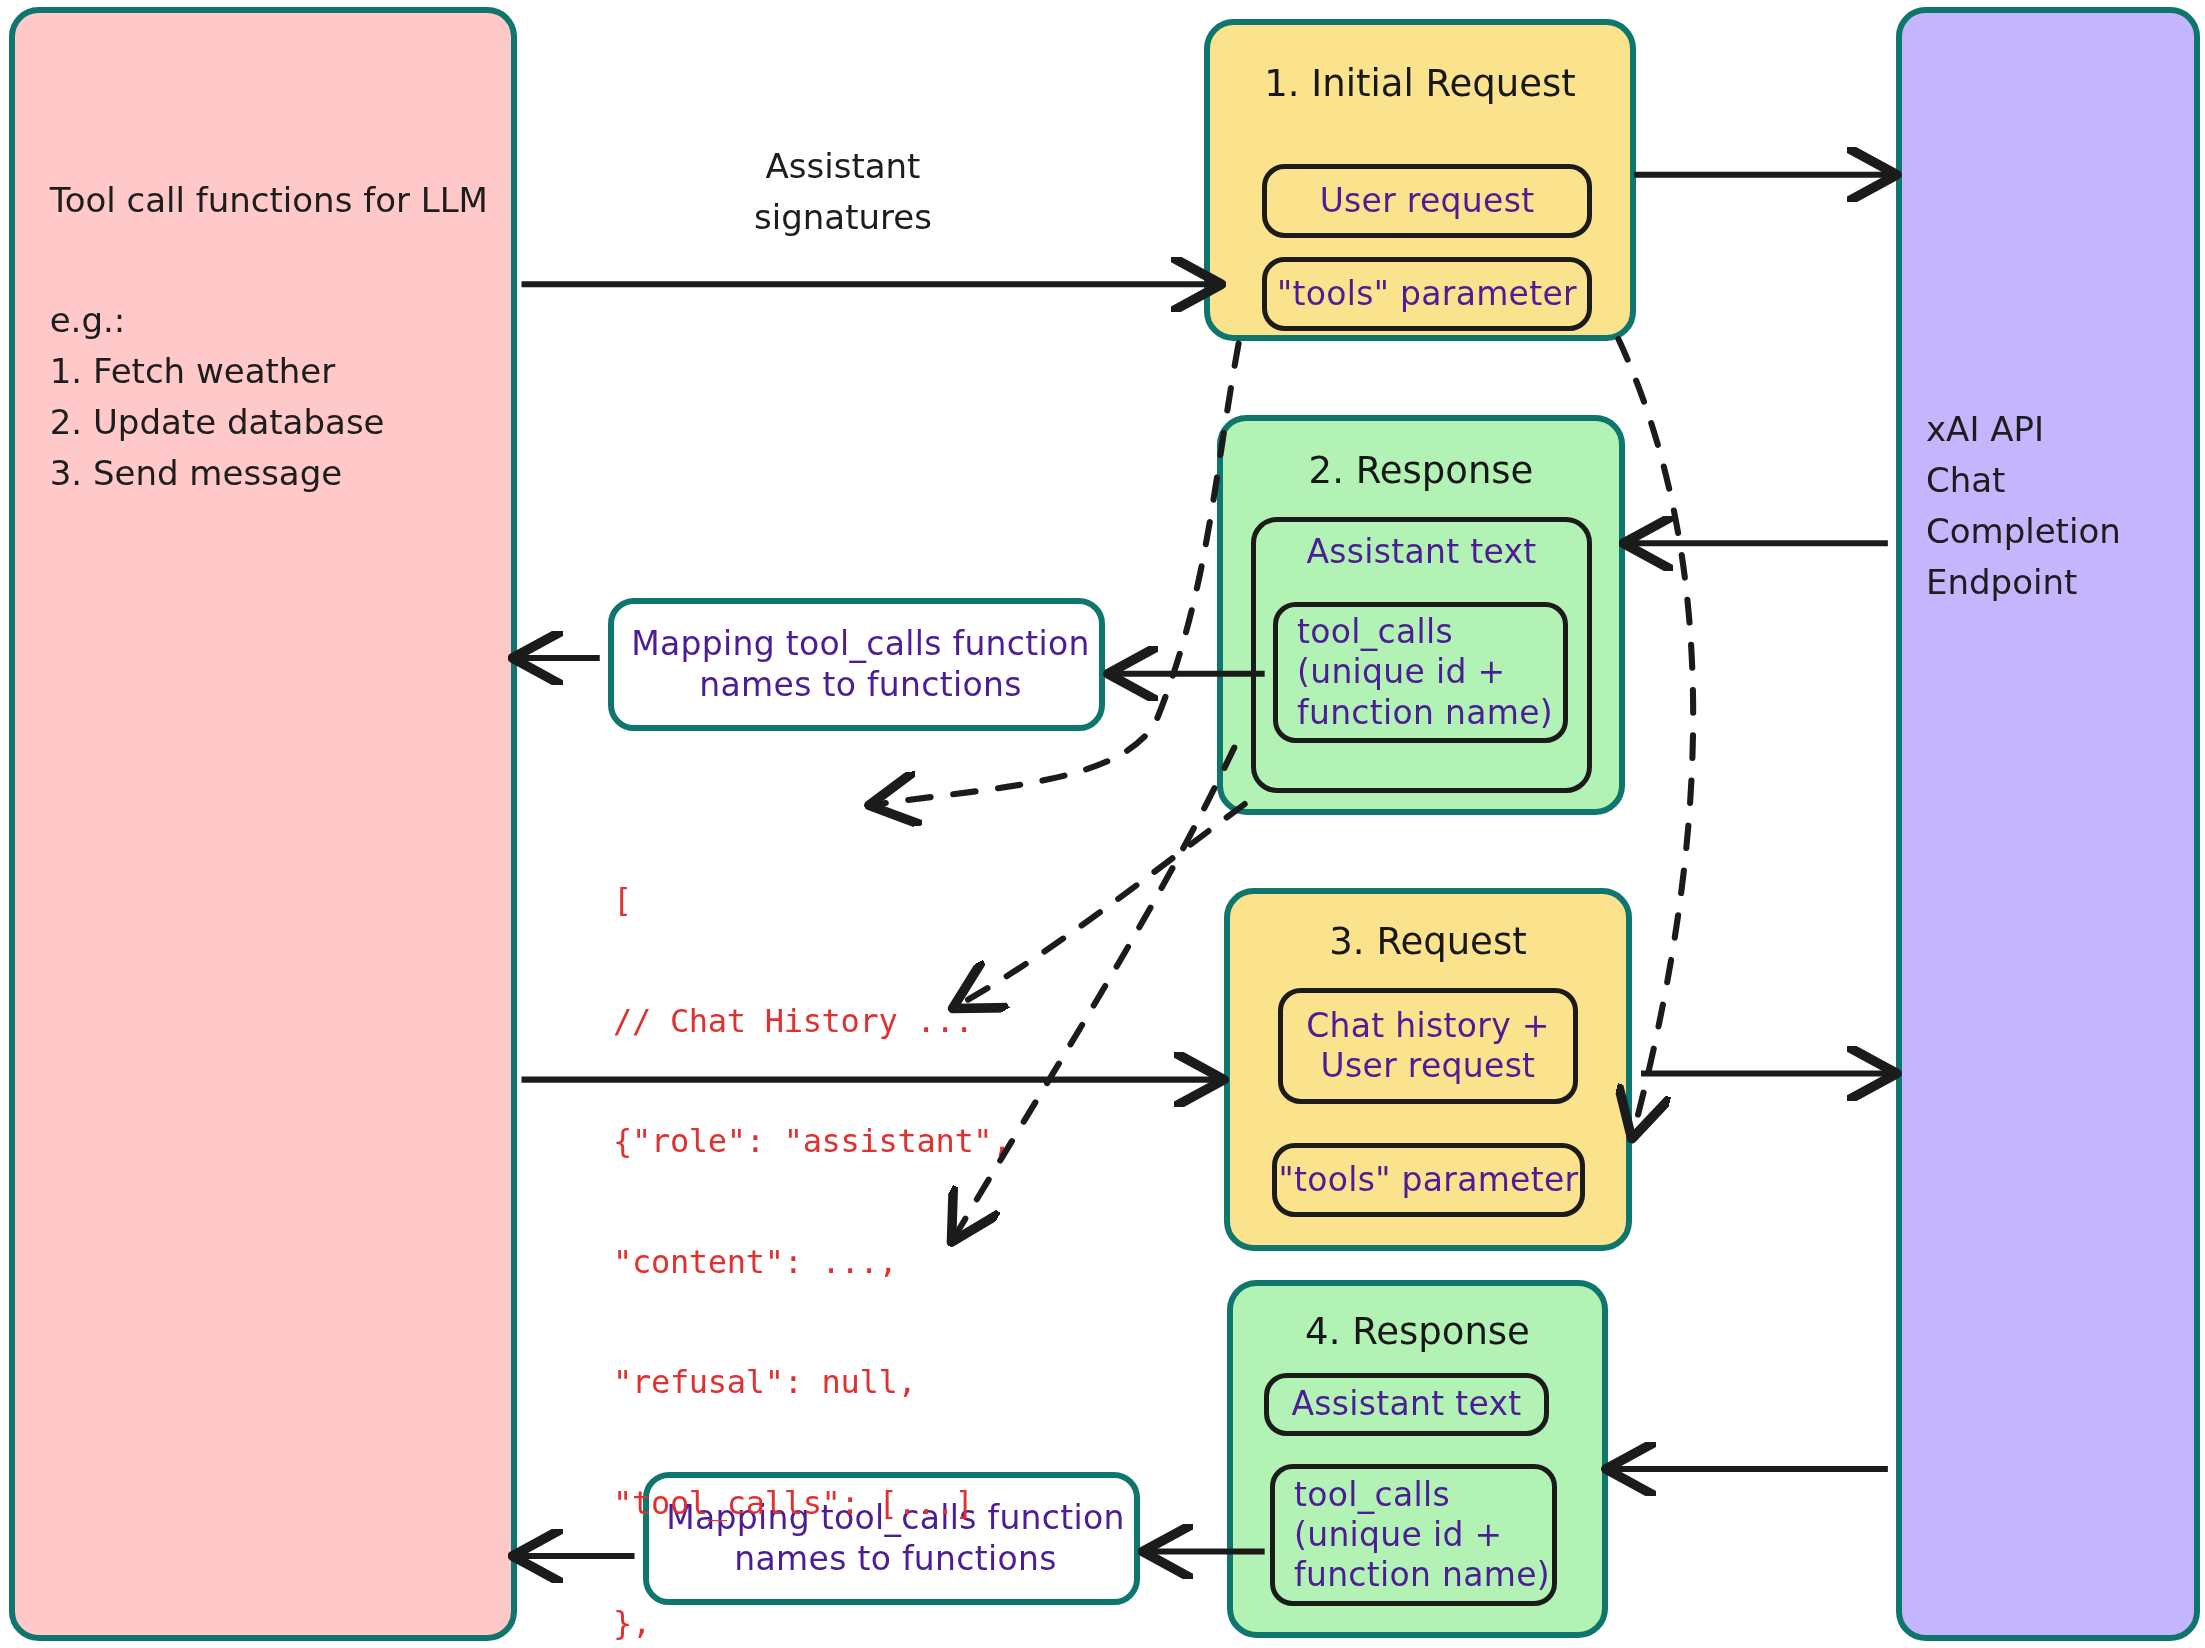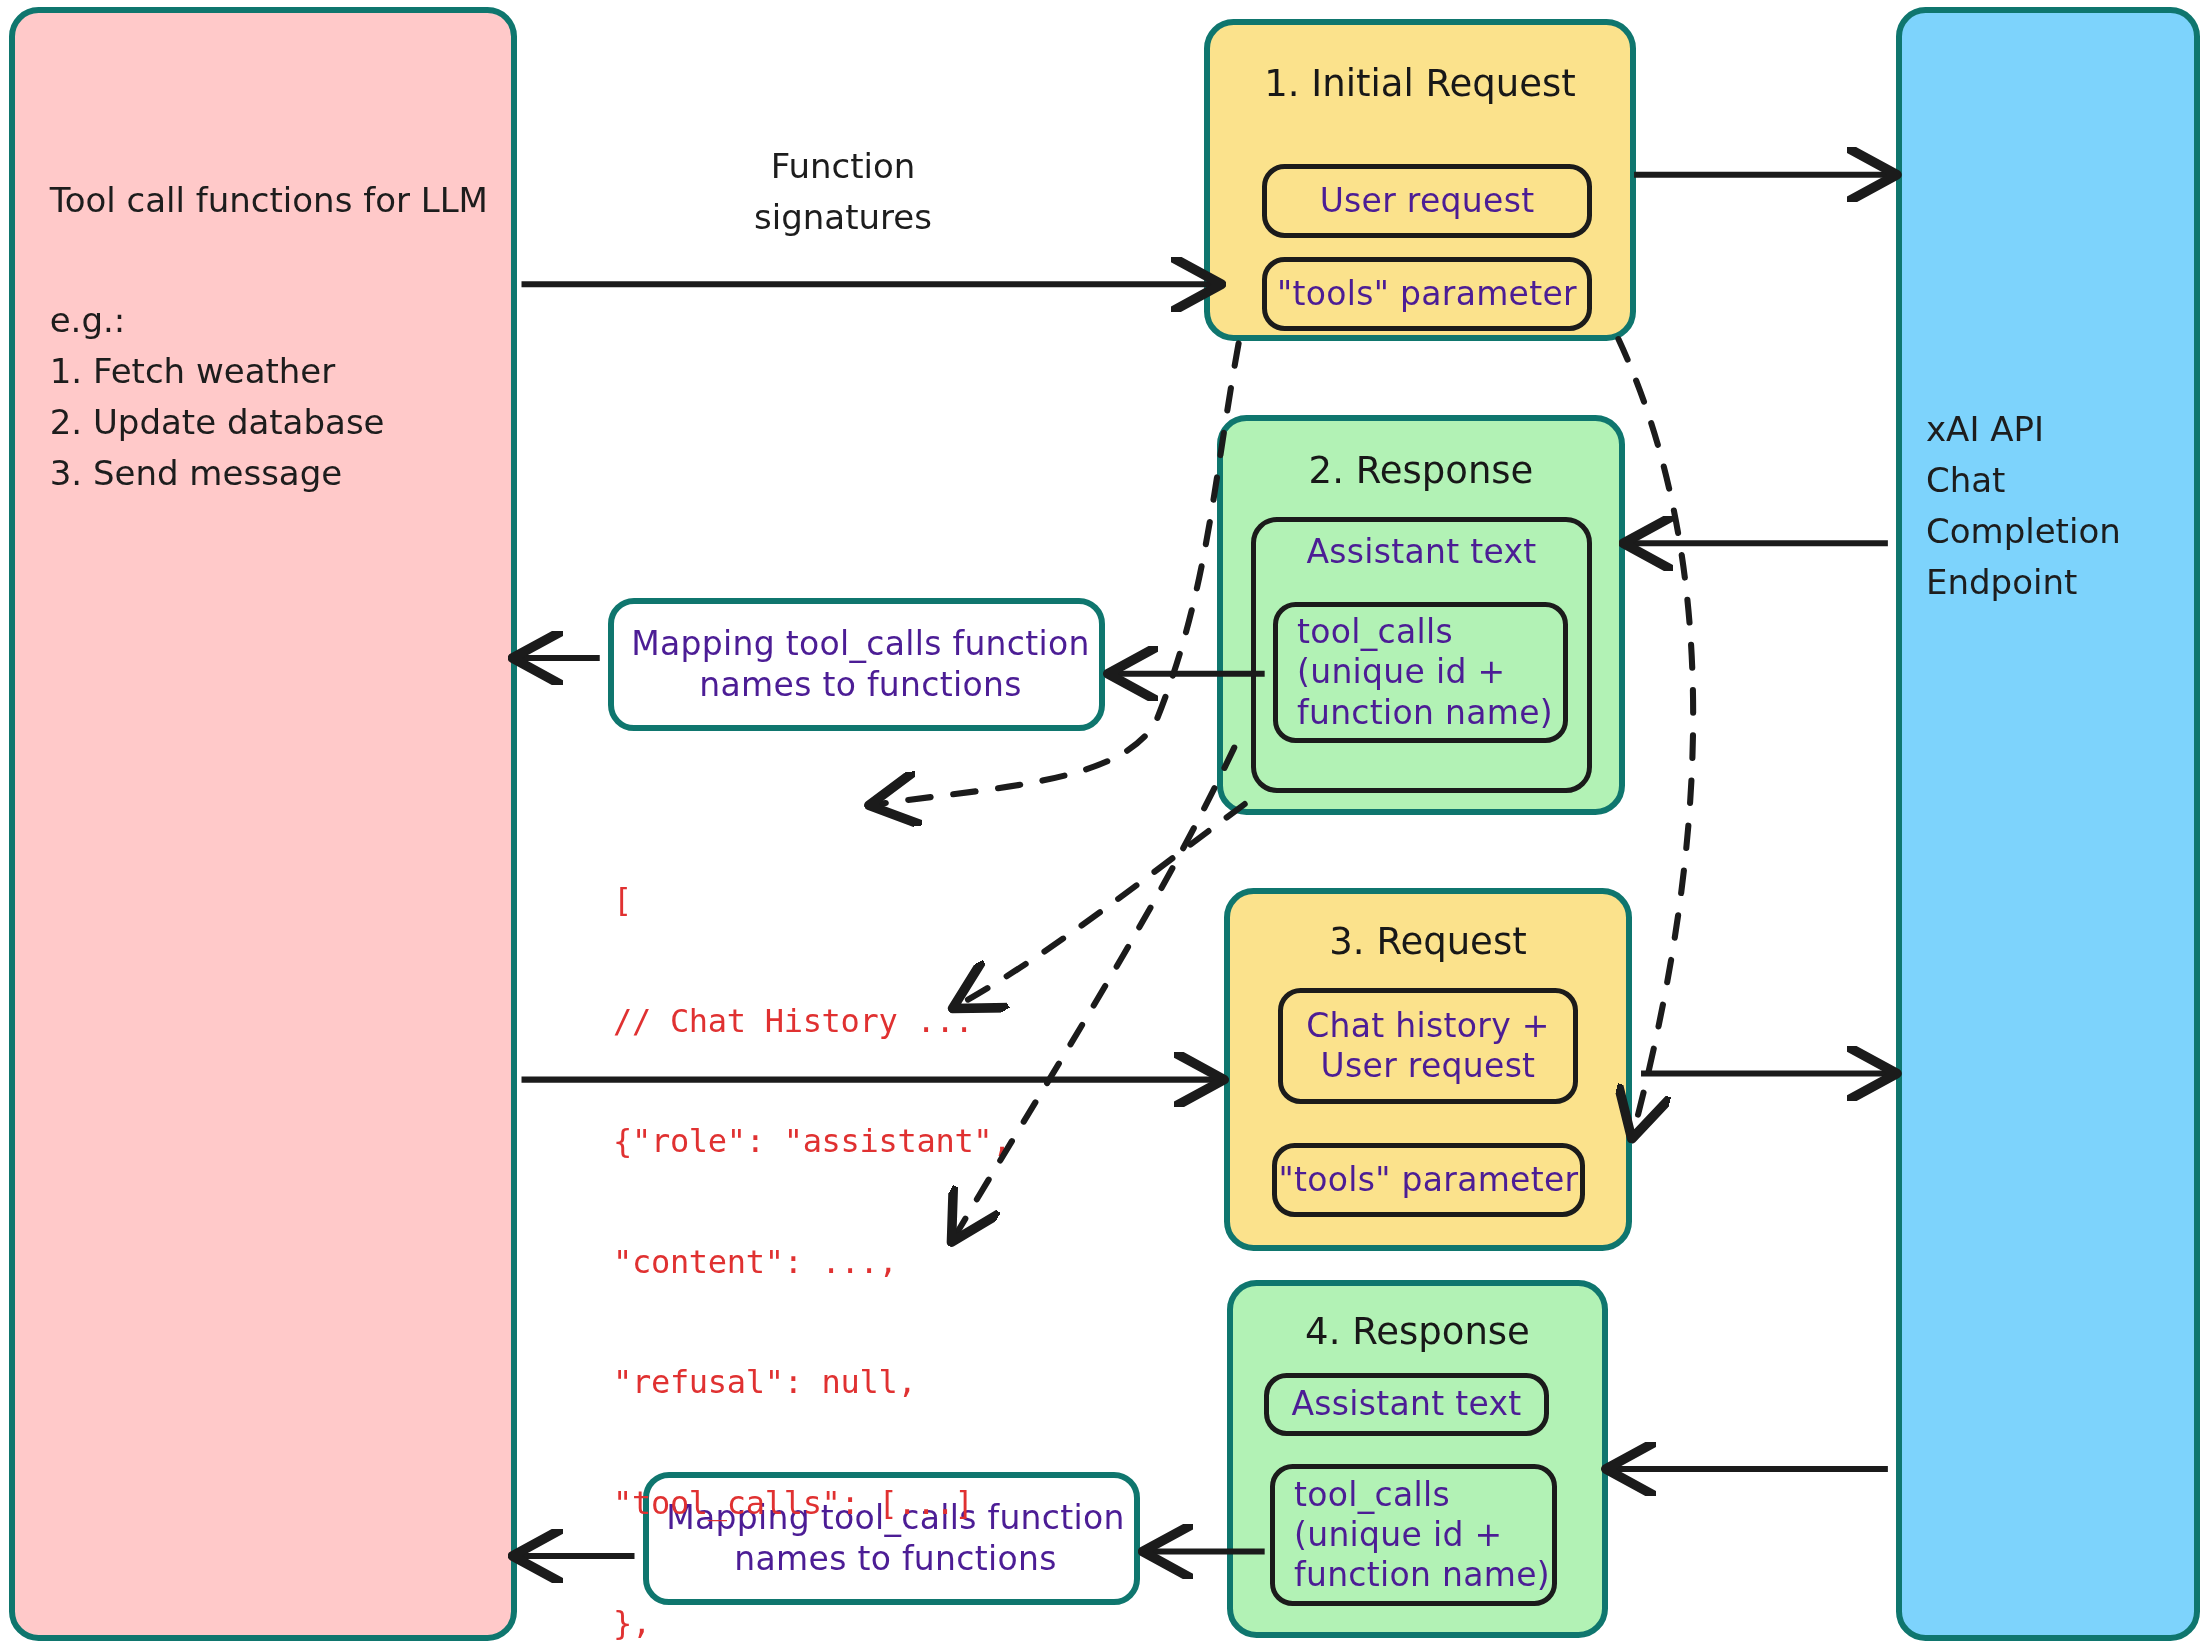--- a/index.html
+++ b/index.html
@@ -19,21 +19,21 @@
   
   .box {
     position: absolute;
     box-sizing: border-box;
     border: 6px solid #0f766e;
     border-radius: 29.5px;
   }
   .pink   { background: #FFC9C9; }
   .yellow { background: #FBE28C; }
   .green  { background: #B2F2B5; }
-  .blue   { background: #7dd3fc; }
+  .blue   { background: #c4b5fd; }
   .white  { background: #ffffff; padding-left: 8px; }
 
   .inner {
     position: absolute;
     box-sizing: border-box;
     border: 5.2px solid #1b1b1b;
     border-radius: 22.6px;
     display: flex;
     align-items: center;
     justify-content: center;
@@ -121,21 +121,21 @@
   </div>
 
   <div class="box blue" id="blue-panel">
     <div class="sans" id="blue-label">
       <div>xAI API</div>
       <div>Chat Completion</div>
       <div>Endpoint</div>
     </div>
   </div>
 
-  <div class="sans" id="func-sig-label">Function signatures</div>
+  <div class="sans" id="func-sig-label">Assistant signatures</div>
 
   <div class="box yellow" style="left:1204px; top:19px; width:432px; height:322px;">
     <div class="hand-title" style="top:37px;">1. Initial Request</div>
     <div class="inner hand" style="left:52px; top:139px; width:330px; height:74px;">
       <span>User request</span>
     </div>
     <div class="inner hand" style="left:52px; top:232px; width:330px; height:74px;">
       <span>"tools" parameter</span>
     </div>
   </div>

